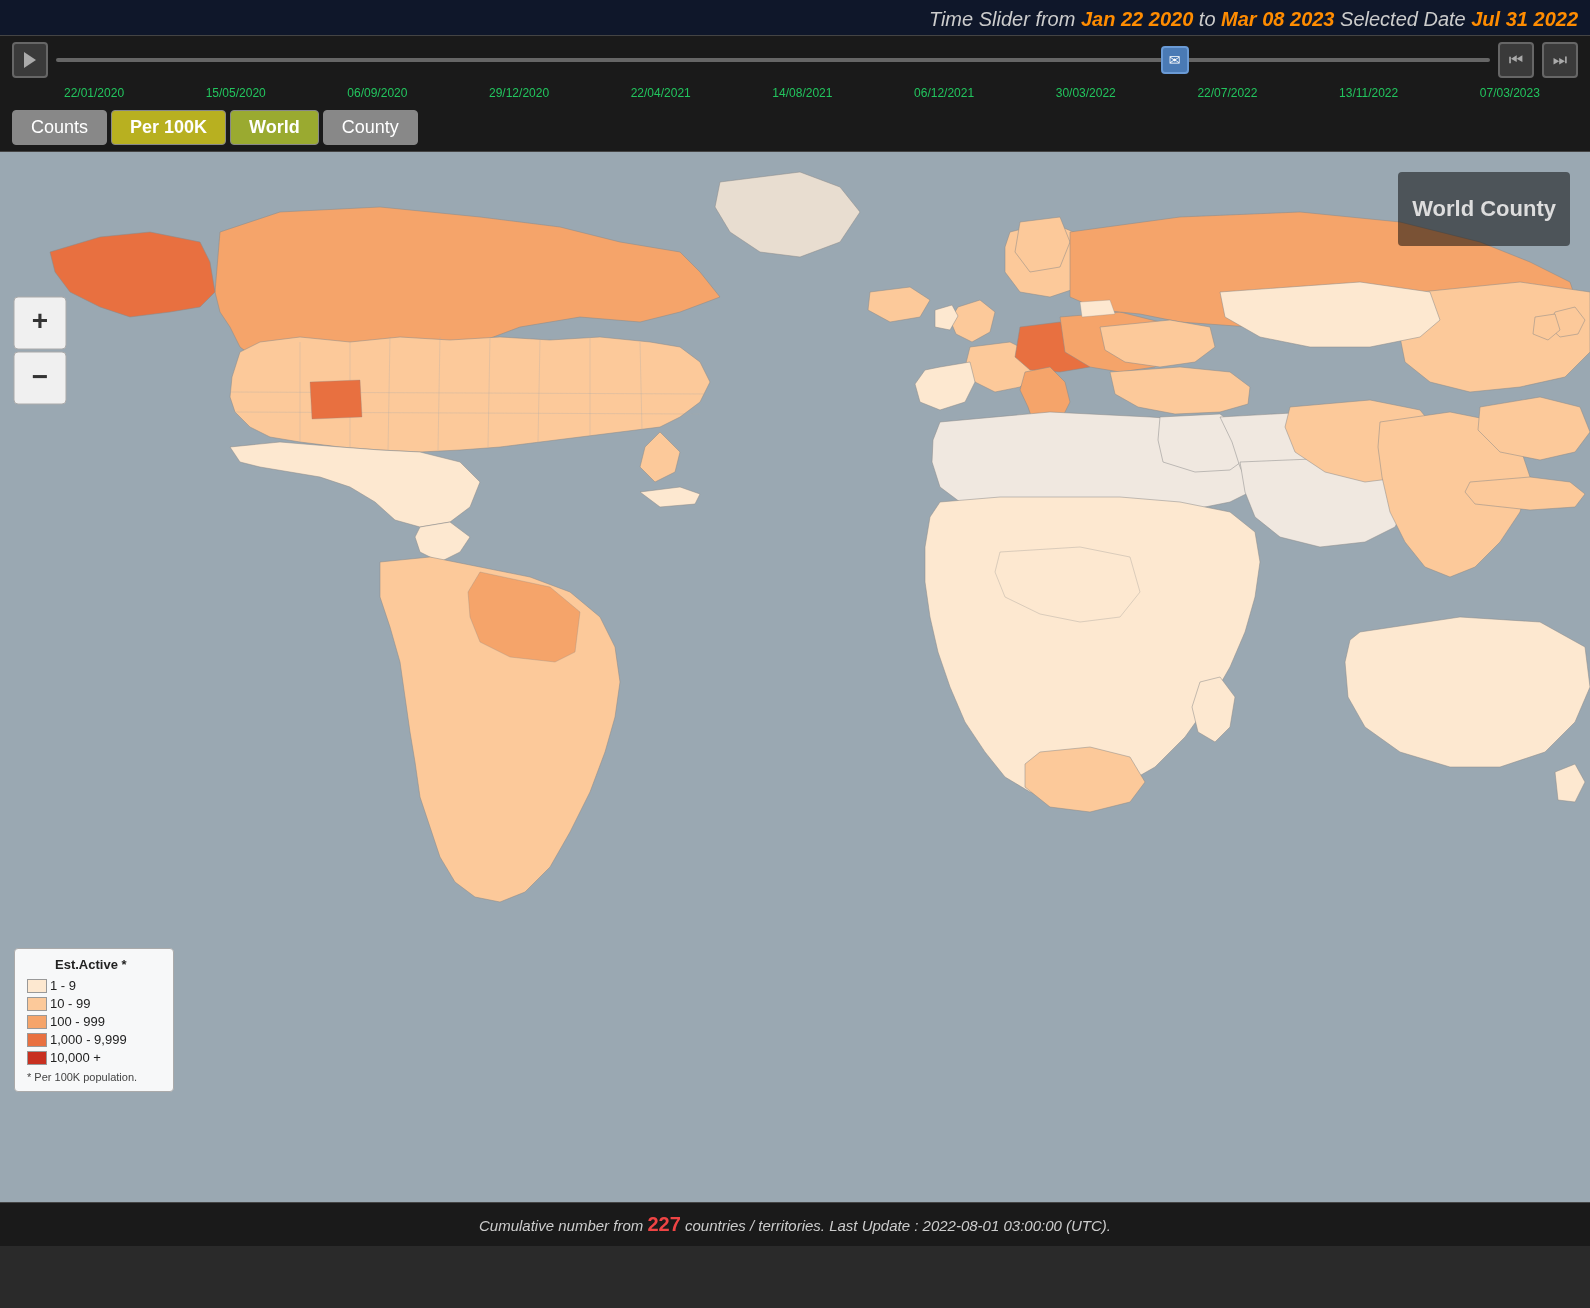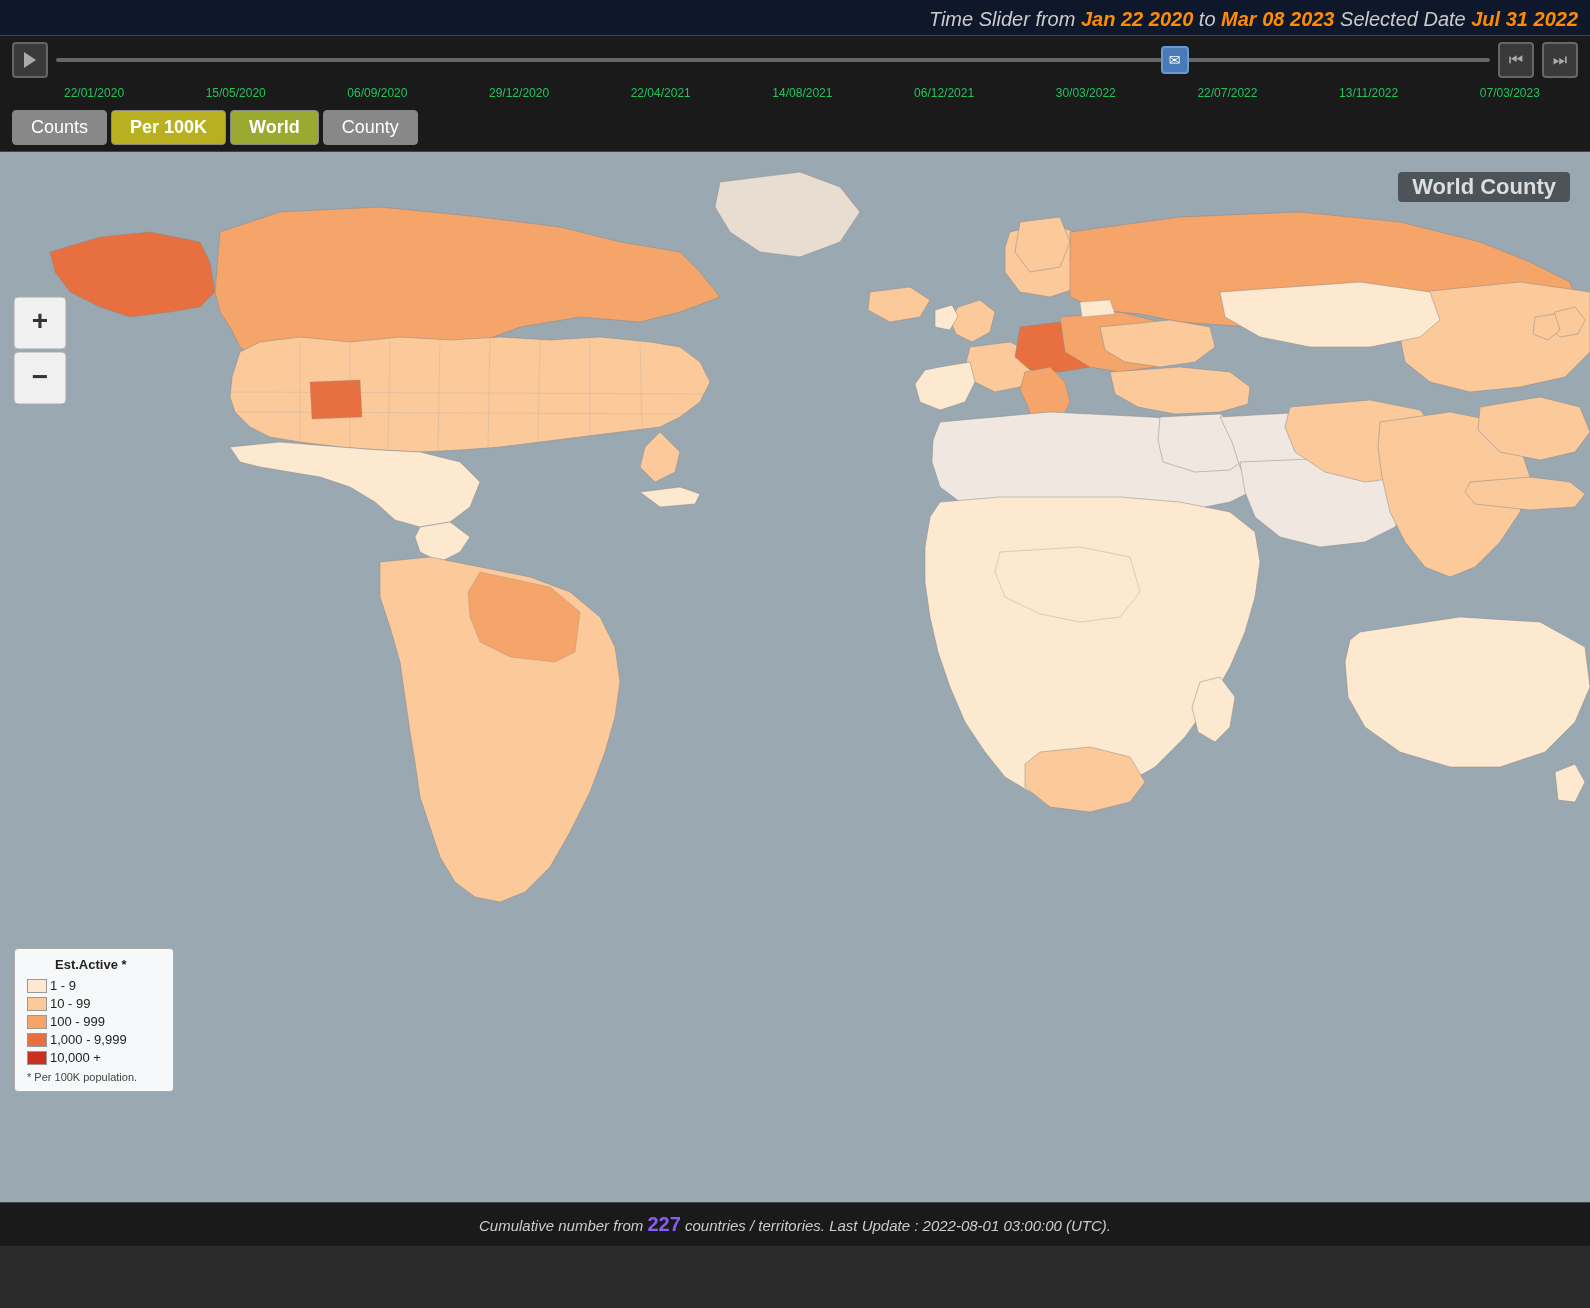--- a/index.html
+++ b/index.html
@@ -217,34 +217,34 @@
     #footer {
       background: #1a1a1a;
       text-align: center;
       padding: 10px;
       font-size: 15px;
       color: #ccc;
       font-style: italic;
       border-top: 1px solid #444;
     }
     #footer span.count-highlight {
-      color: #8b5cf6;
+      color: #ef4444;
       font-weight: bold;
       font-style: normal;
       font-size: 20px;
     }
 
     
     #world-county-label {
       position: absolute;
       top: 20px;
       right: 20px;
       background: rgba(0,0,0,0.5);
       color: #ddd;
-      padding: 2px 14px;
+      padding: 24px 14px;
       border-radius: 4px;
       font-size: 22px;
       font-weight: bold;
     }
   </style>
 </head>
 <body>
 
 <div id="header">
   <div class="title-line">

